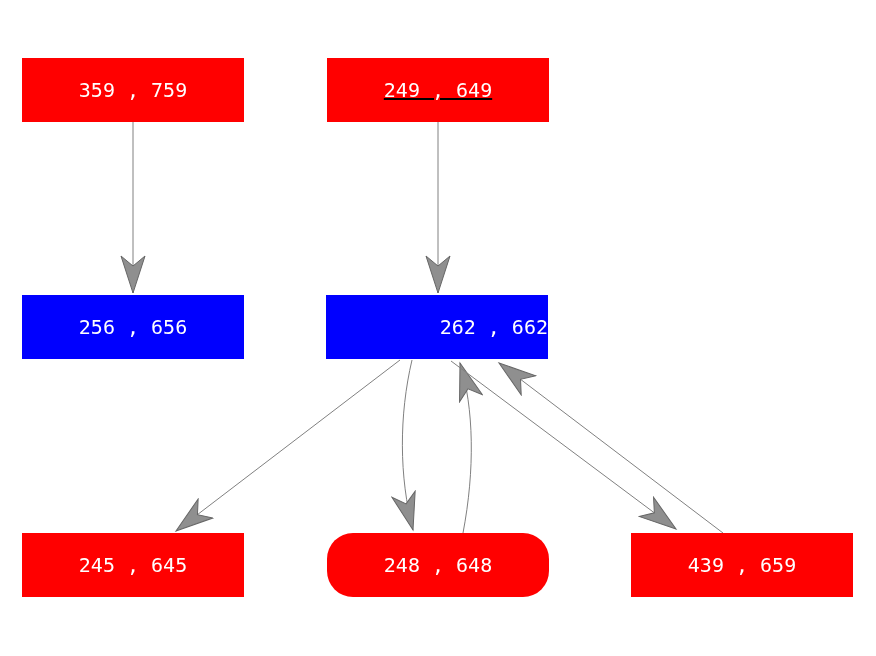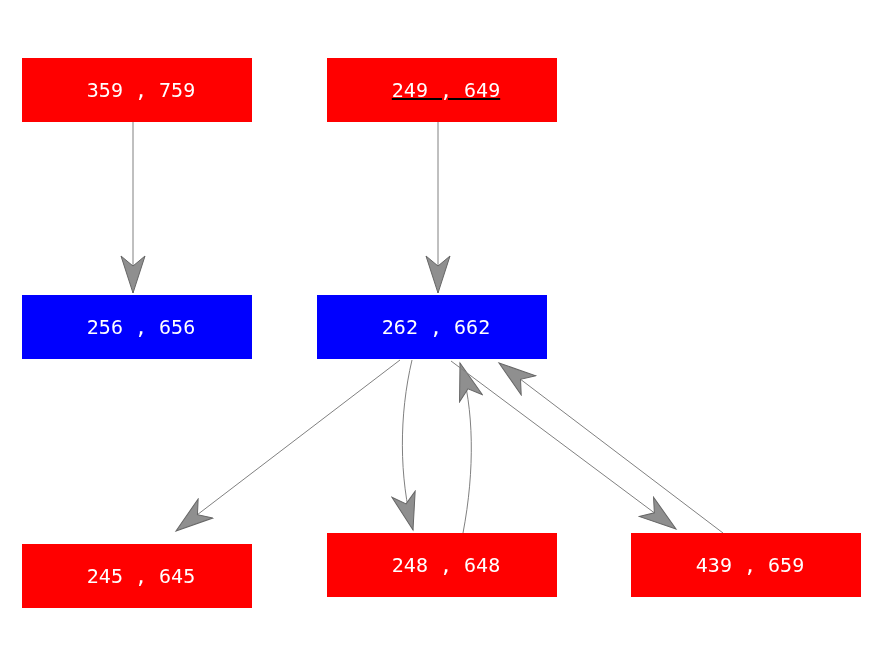--- a/index.html
+++ b/index.html
@@ -27,21 +27,20 @@
     stroke: #808080;
     stroke-width: 1;
   }
   .node {
     position: absolute;
     width: 222px;
     height: 64px;
     display: flex;
     align-items: center;
     justify-content: center;
-    padding-left: 8px;
   }
   .node.red  { background: #ff0000; }
   .node.blue { background: #0000ff; }
   .node-label {
     color: #ffffff;
     font-size: 20px;
     white-space: pre;
     letter-spacing: 0px;
   }
 </style>
@@ -71,29 +70,29 @@
   </div>
 
   <div class="node red" style="left:327px; top:58px;text-decoration:underline;">
     <span class="node-label">249 , 649</span>
   </div>
 
   <div class="node blue" style="left:22px; top:295px;">
     <span class="node-label">256 , 656</span>
   </div>
 
-  <div class="node blue" style="left:317px; top:295px;">
+  <div class="node blue" style="left:326px; top:295px;justify-content:flex-end;">
     <span class="node-label">262 , 662</span>
   </div>
 
-  <div class="node red" style="left:22px; top:544px;">
+  <div class="node red" style="left:22px; top:533px;">
     <span class="node-label">245 , 645</span>
   </div>
 
-  <div class="node red" style="left:327px; top:533px;">
+  <div class="node red" style="left:327px; top:533px;border-radius:26px;">
     <span class="node-label">248 , 648</span>
   </div>
 
   <div class="node red" style="left:631px; top:533px;">
     <span class="node-label">439 , 659</span>
   </div>
 
 </div>
 
 </body></html>

